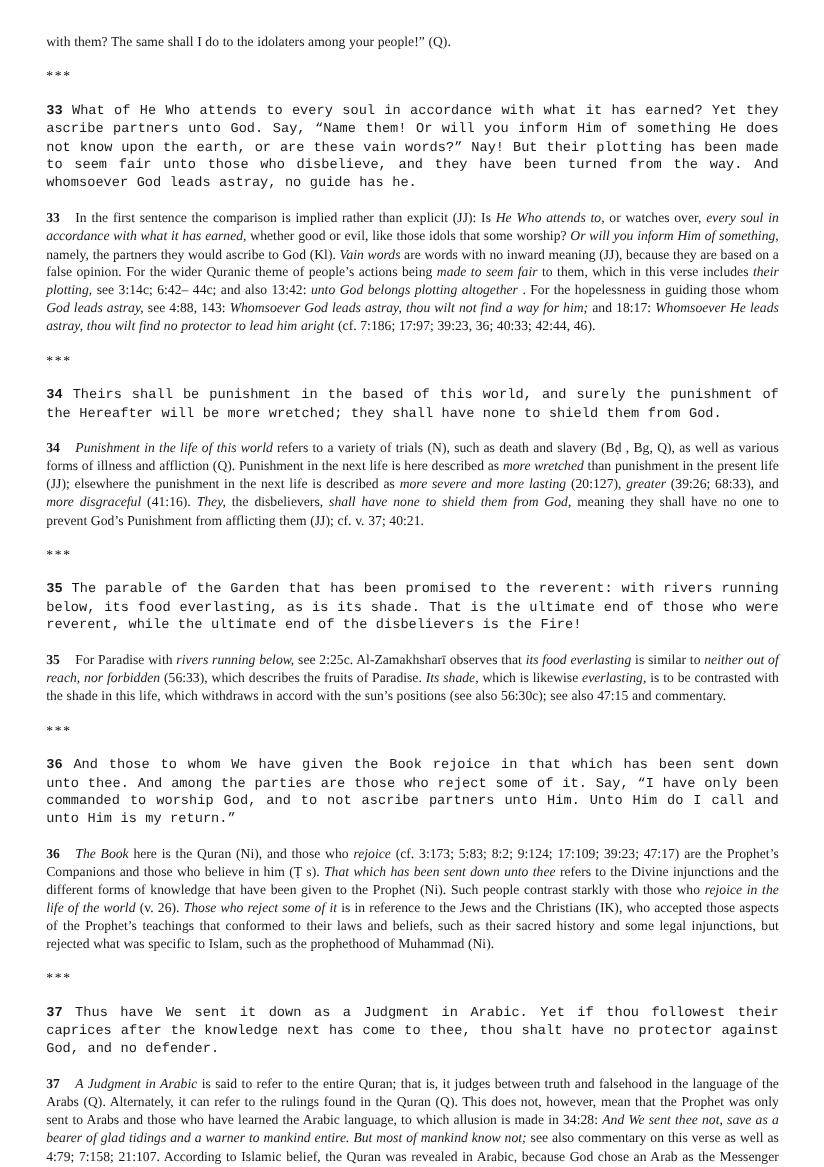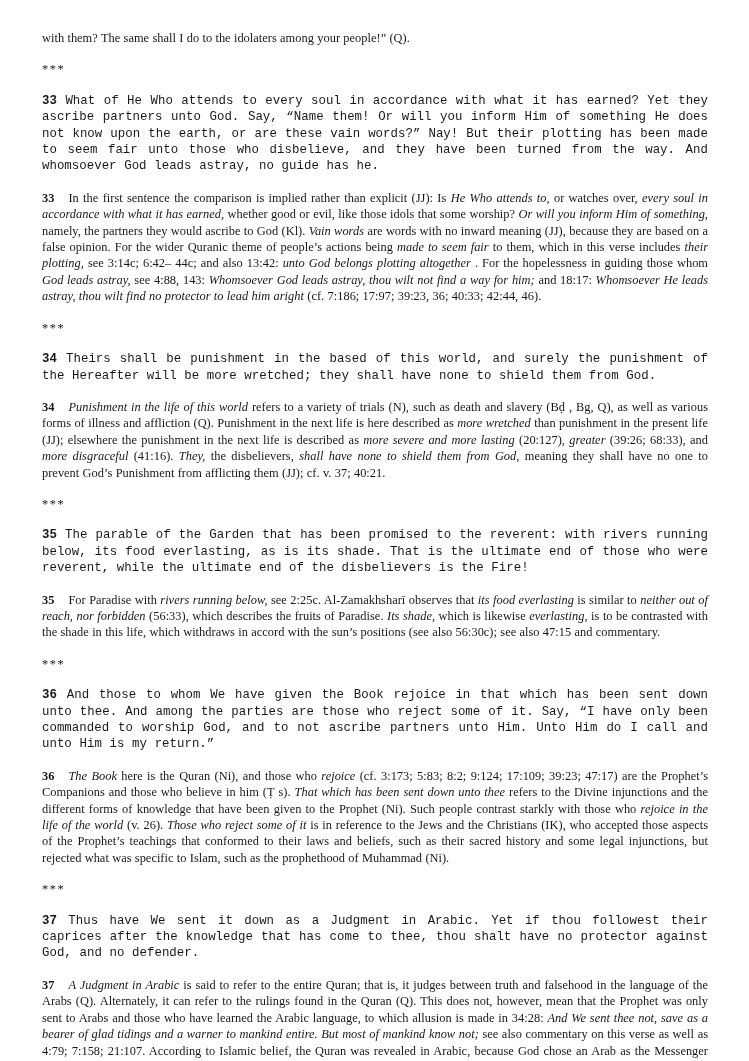--- a/index.html
+++ b/index.html
@@ -127,21 +127,21 @@
 
     <div class="block">
       <p class="commentary"><span class="cnum">36</span><span class="gap"></span><span class="runs"><i>The Book</i><span> here is the Quran (Ni), and those who </span><i>rejoice</i><span> (cf. 3:173; 5:83; 8:2; 9:124; 17:109; 39:23; 47:17) are the Prophet’s Companions and those who believe in him (Ṭ s). </span><i>That which has been sent down unto thee</i><span> refers to the Divine injunctions and the different forms of knowledge that have been given to the Prophet (Ni). Such people contrast starkly with those who </span><i>rejoice in the life of the world</i><span> (v. 26). </span><i>Those who reject some of it</i><span> is in reference to the Jews and the Christians (IK), who accepted those aspects of the Prophet’s teachings that conformed to their laws and beliefs, such as their sacred history and some legal injunctions, but rejected what was specific to Islam, such as the prophethood of Muhammad (Ni).</span></span></p>
     </div>
 
     <div class="block">
       <p class="asterisks">***</p>
     </div>
 
     <div class="block">
-      <p class="verse"><span class="vnum">37</span> <span>Thus have We sent it down as a Judgment in Arabic. Yet if thou followest their caprices after the knowledge that has come to thee, thou shalt have no protector against God, and no defender.</span></p>
+      <p class="verse"><span class="vnum">37</span> <span>Thus have We sent it down as a Judgment in Arabic. Yet if thou followest their caprices after the knowledge next has come to thee, thou shalt have no protector against God, and no defender.</span></p>
     </div>
 
     <div class="block">
       <p class="commentary"><span class="cnum">37</span><span class="gap"></span><span class="runs"><i>A Judgment in Arabic</i><span> is said to refer to the entire Quran; that is, it judges between truth and falsehood in the language of the Arabs (Q). Alternately, it can refer to the rulings found in the Quran (Q). This does not, however, mean that the Prophet was only sent to Arabs and those who have learned the Arabic language, to which allusion is made in 34:28: </span><i>And We sent thee not, save as a bearer of glad tidings and a warner to mankind entire. But most of mankind know not;</i><span> see also commentary on this verse as well as 4:79; 7:158; 21:107. According to Islamic belief, the Quran was revealed in Arabic, because God chose an Arab as the Messenger through whom to reveal the Quran. That is why 14:4</span></span></p>
     </div>
 
   </div>
 </div>
 
 </body></html>

